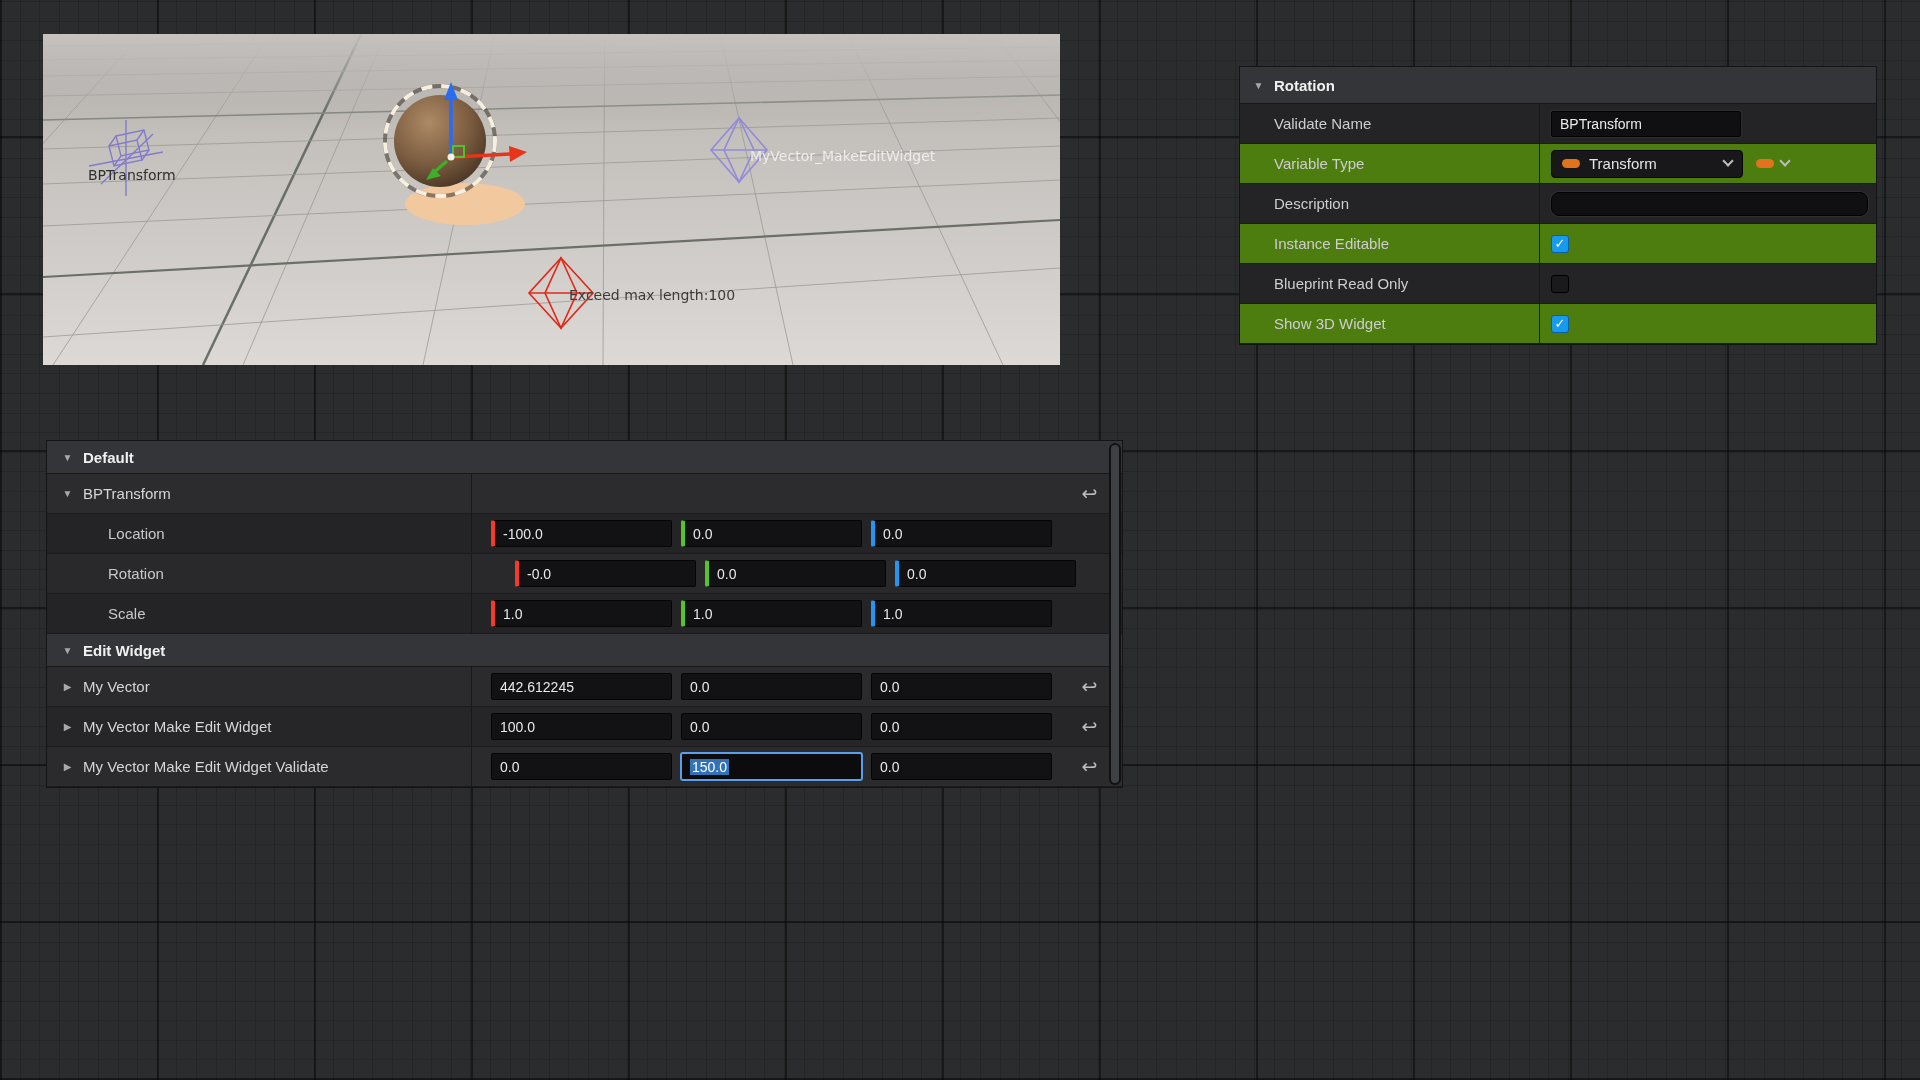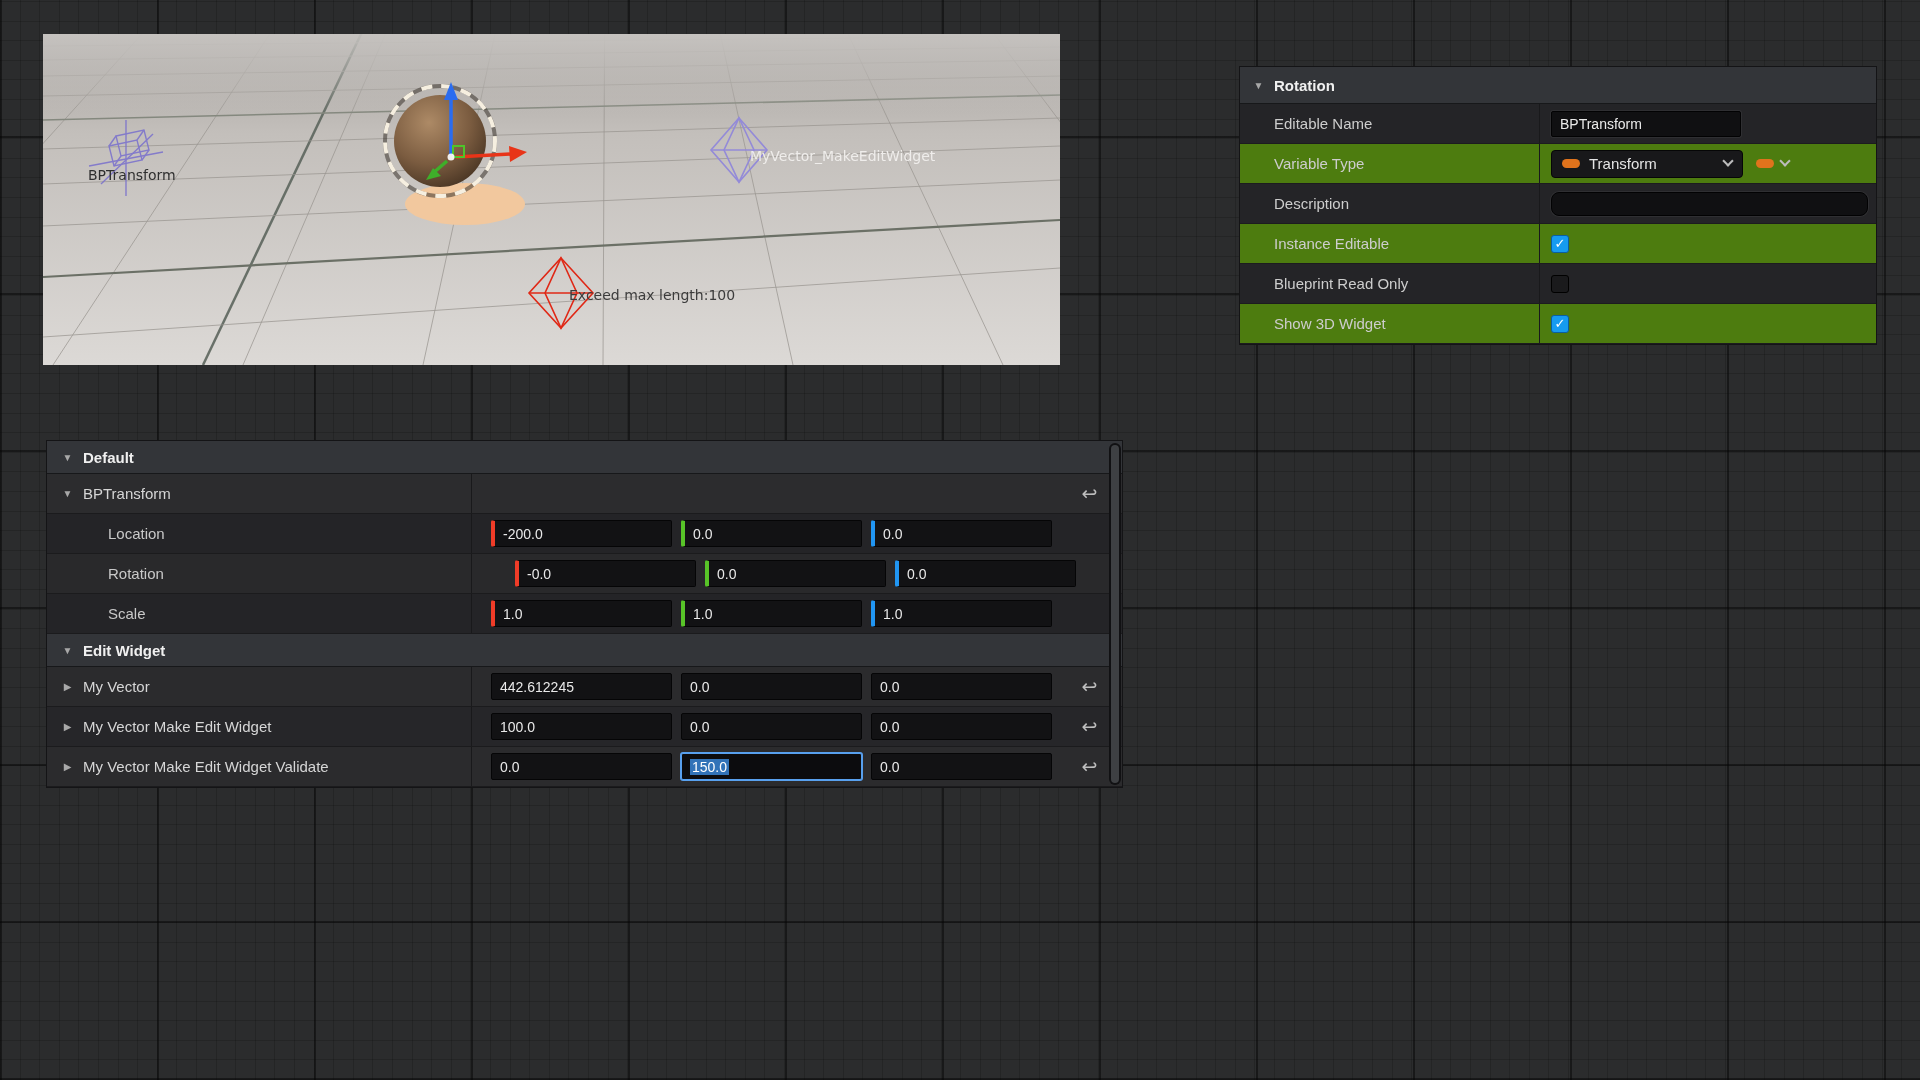--- a/index.html
+++ b/index.html
@@ -187,21 +187,21 @@
   </div>
 
   <section class="panel variable-panel">
     <div class="cat-header">
       <span class="tri">▼</span>
       <span>Rotation</span>
     </div>
 
     <div class="vrow bg-a">
       <div class="vlabel">
-          <span>Editable Name</span>
+          <span>Validate Name</span>
         </div>
       <div class="vvalue">
         <input class="text-input" type="text" value="BPTransform" style="">
       </div>
     </div>
 
     <div class="vrow bg-b">
       <div class="vlabel">
           <span>Variable Type</span>
         </div>
@@ -278,21 +278,21 @@
         <button class="revert">↩</button>
       </div>
     </div>
 
     <div class="drow bg-a">
       <div class="dlabel sub">
           <span>Location</span>
         </div>
       <div class="fields">
         <div class="field axis-x">
-            <span>-200.0</span>
+            <span>-100.0</span>
           </div>
         <div class="field axis-y">
             <span>0.0</span>
           </div>
         <div class="field axis-z">
             <span>0.0</span>
           </div>
       </div>
       <div class="revert-cell"></div>
     </div>

